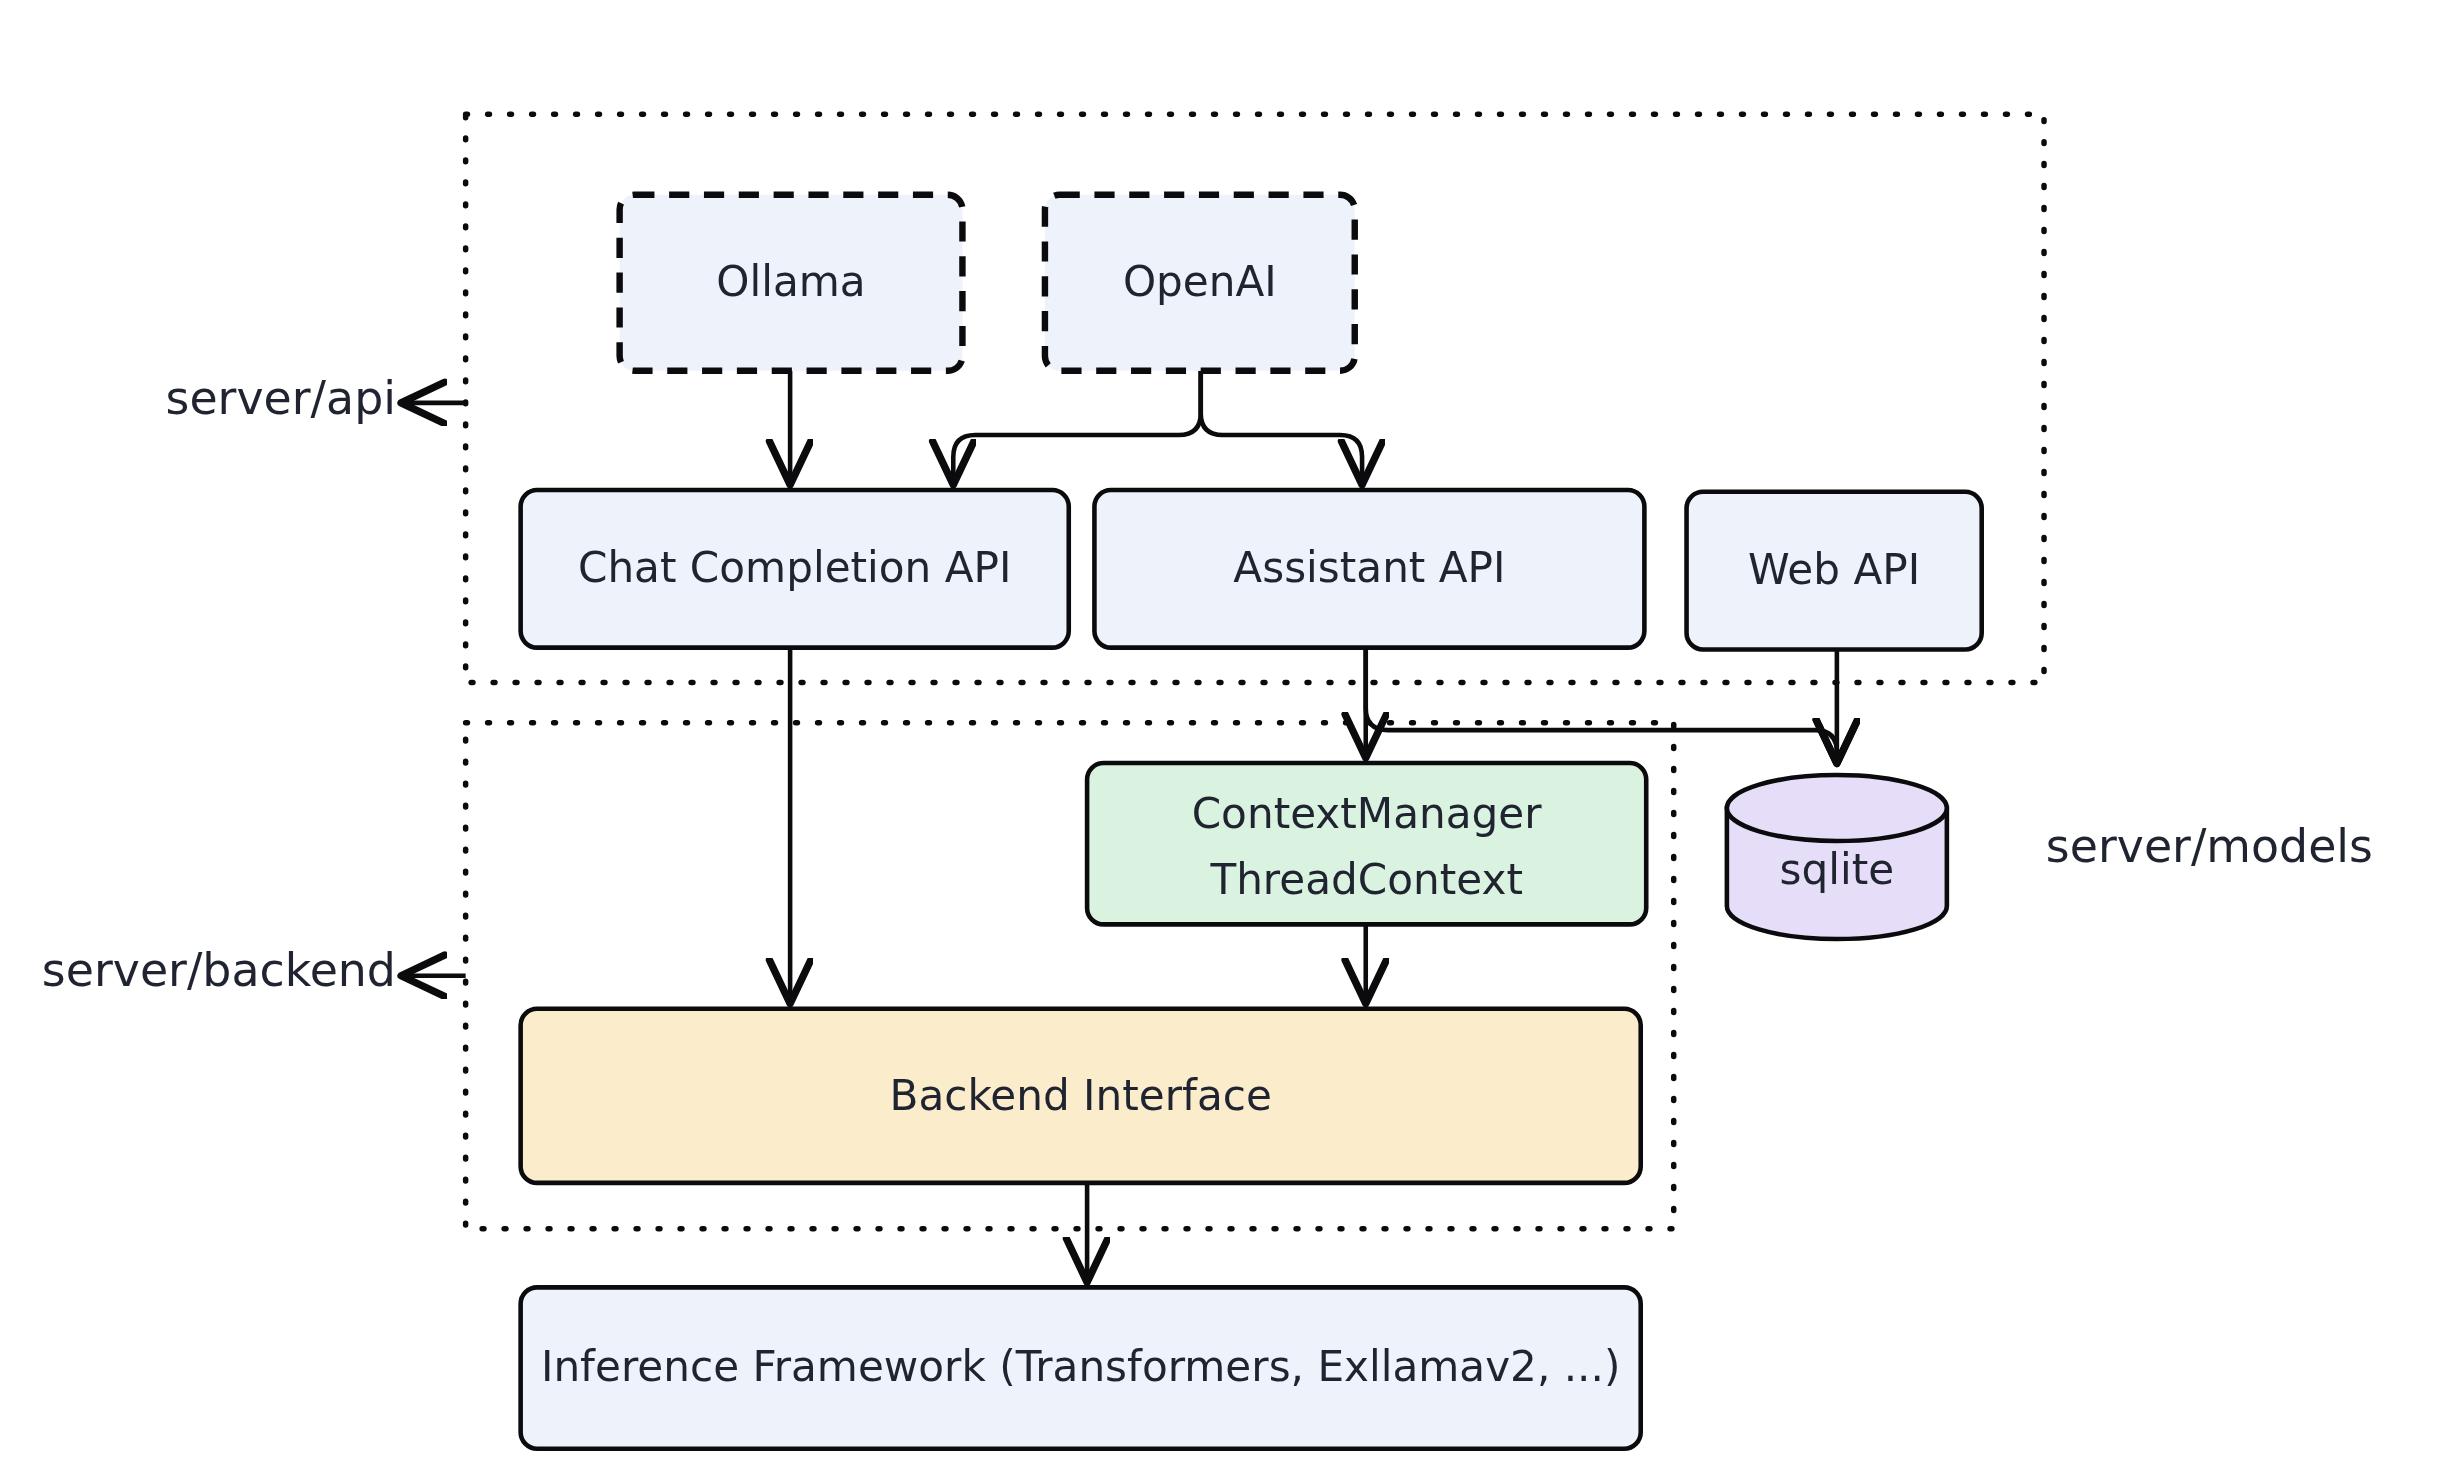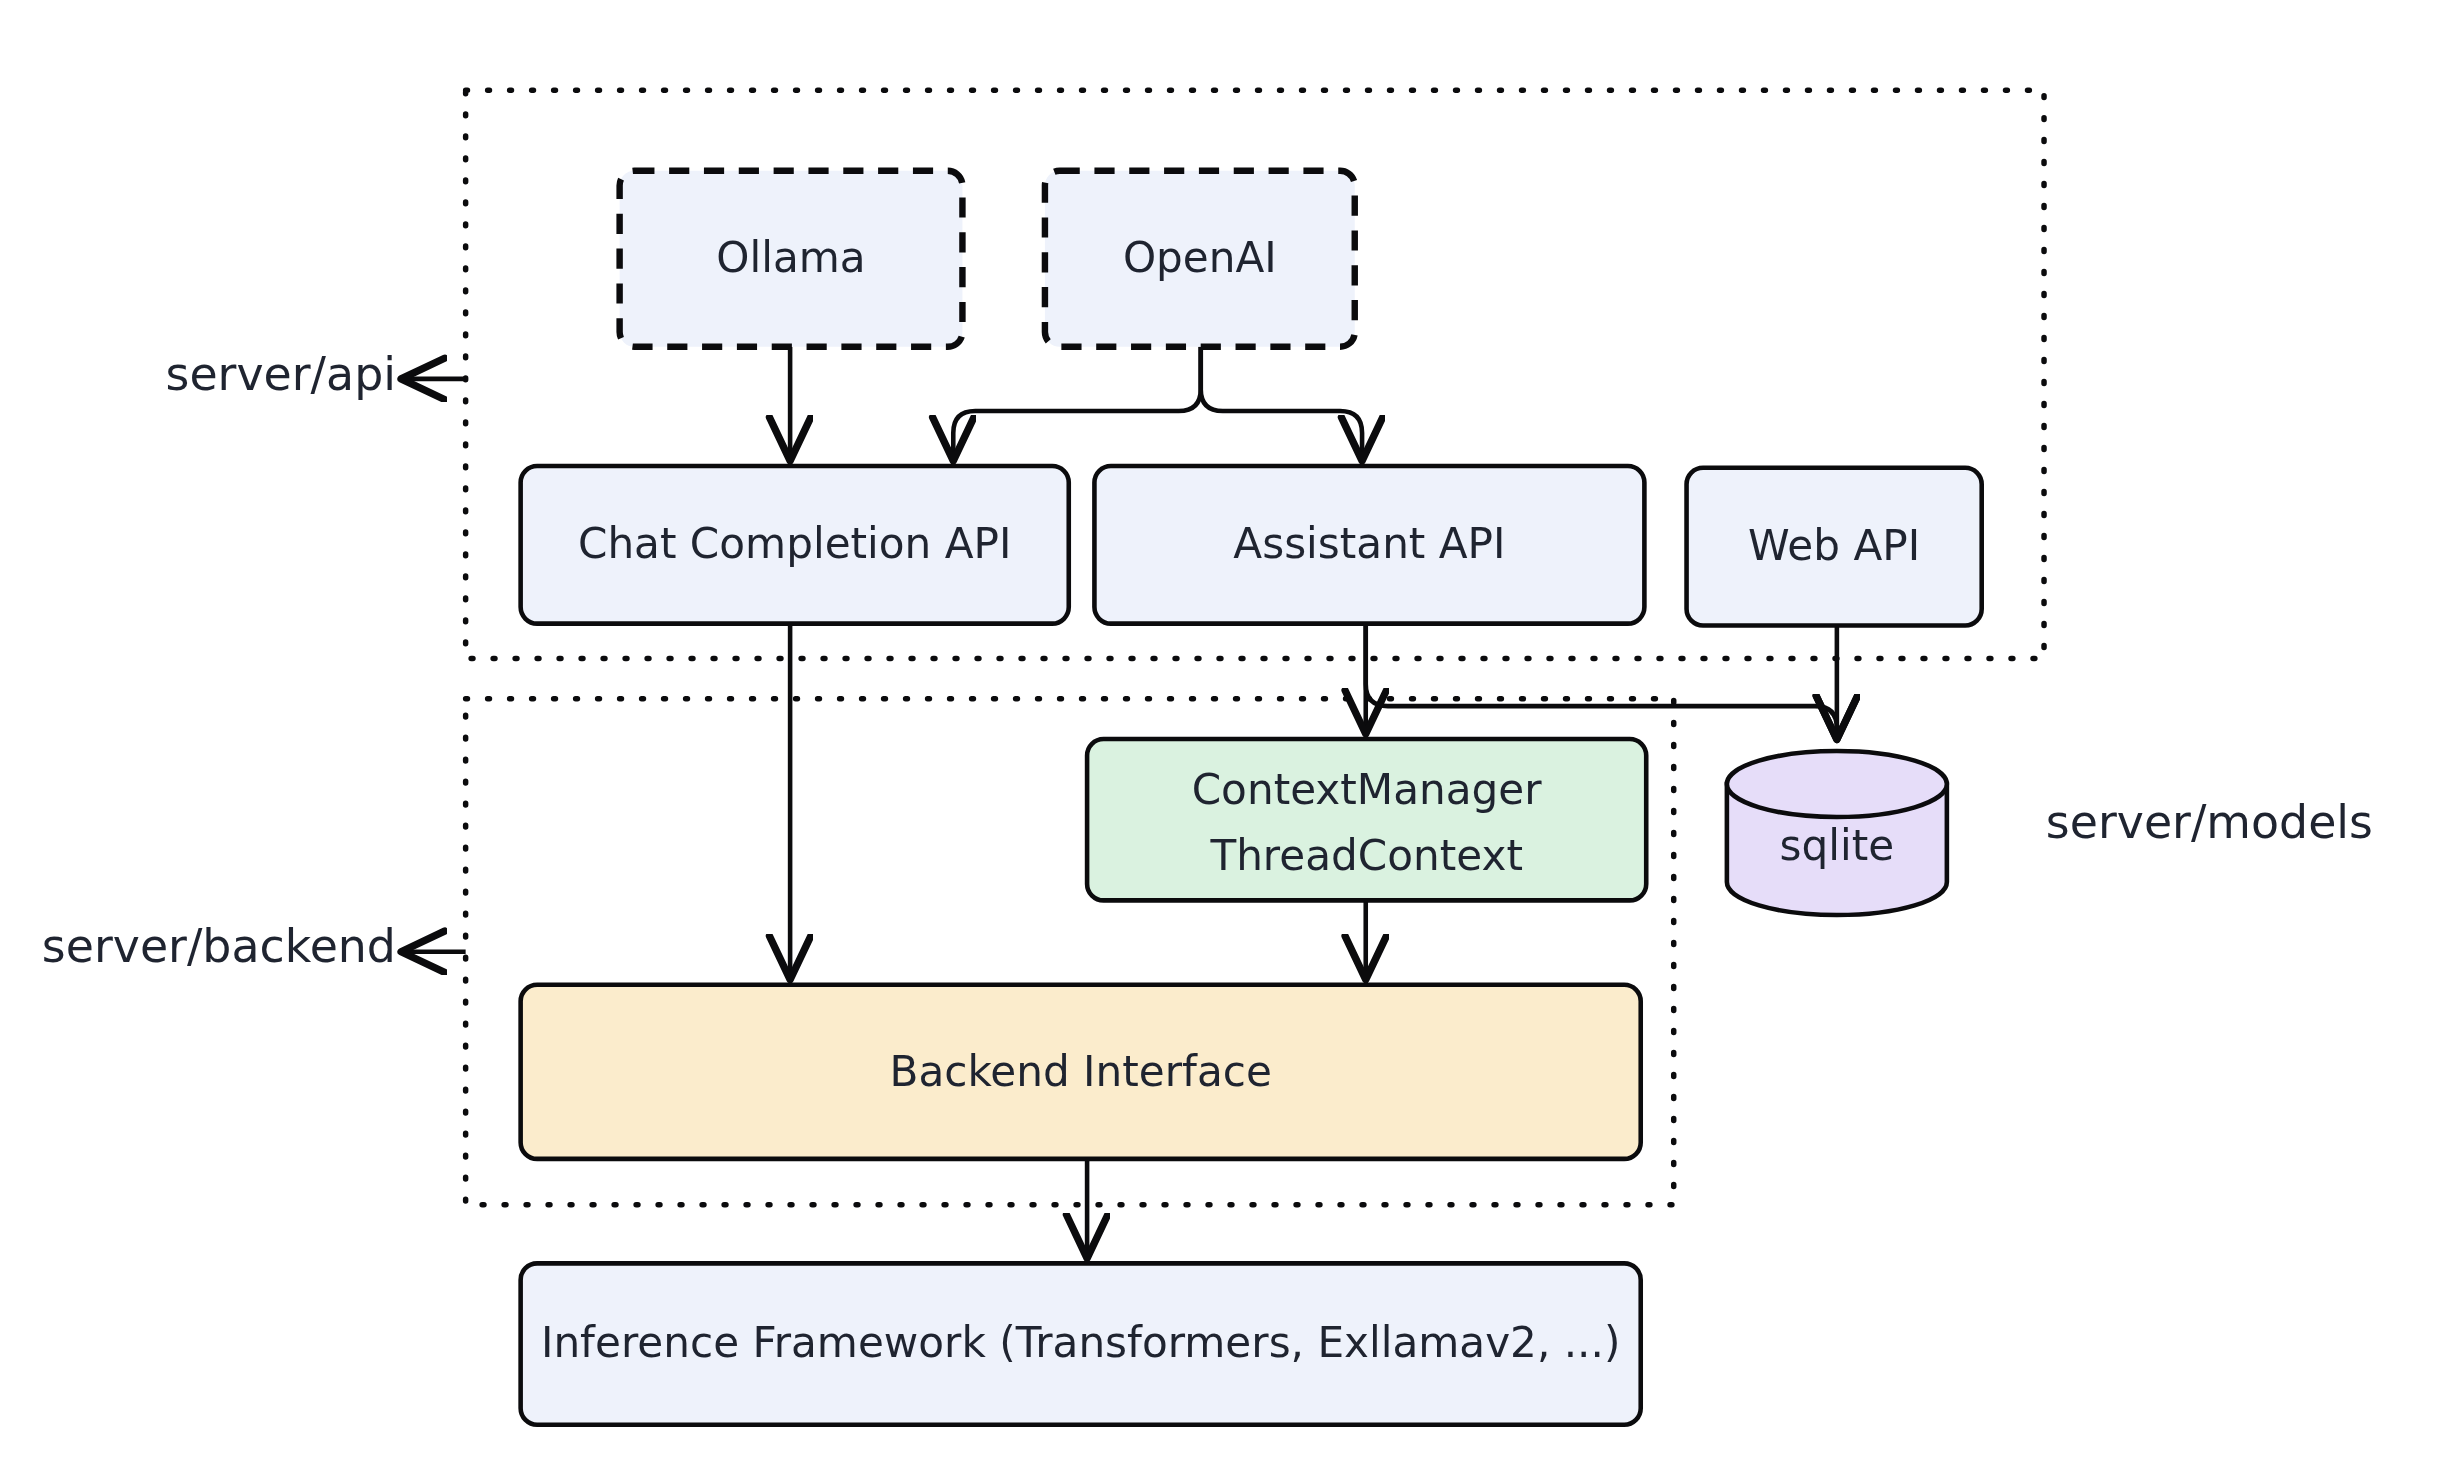--- a/index.html
+++ b/index.html
@@ -11,20 +11,21 @@
     width: 2462px;
     height: 1480px;
     font-family: "DejaVu Sans", "Liberation Sans", sans-serif;
     overflow: hidden;
   }
   #diagram-root {
     position: relative;
     width: 2462px;
     height: 1332px;
     background: #ffffff;
+    margin-top: 24px;
   }
   svg.diagram-canvas {
     display: block;
     width: 2462px;
     height: 1480px;
   }
   .node-shape {
     stroke: #0b0b0d;
     stroke-width: 5;
   }

